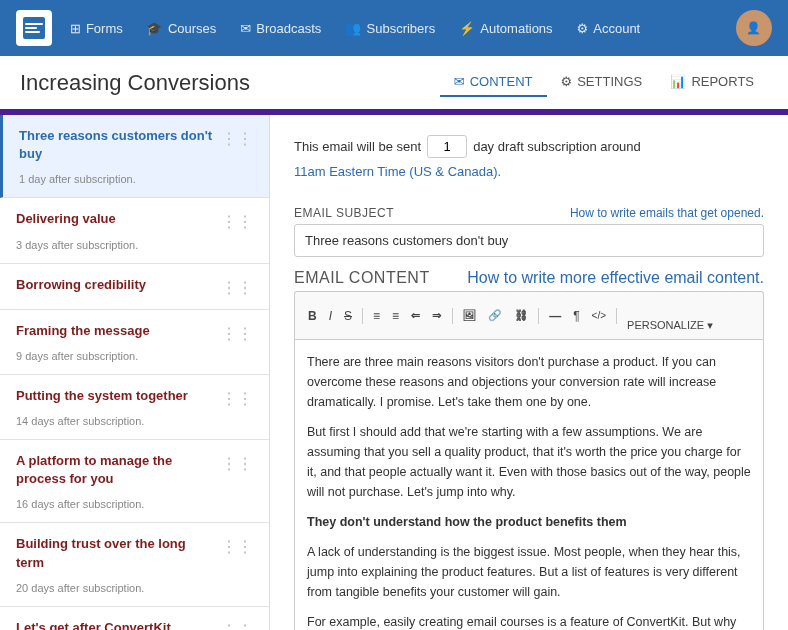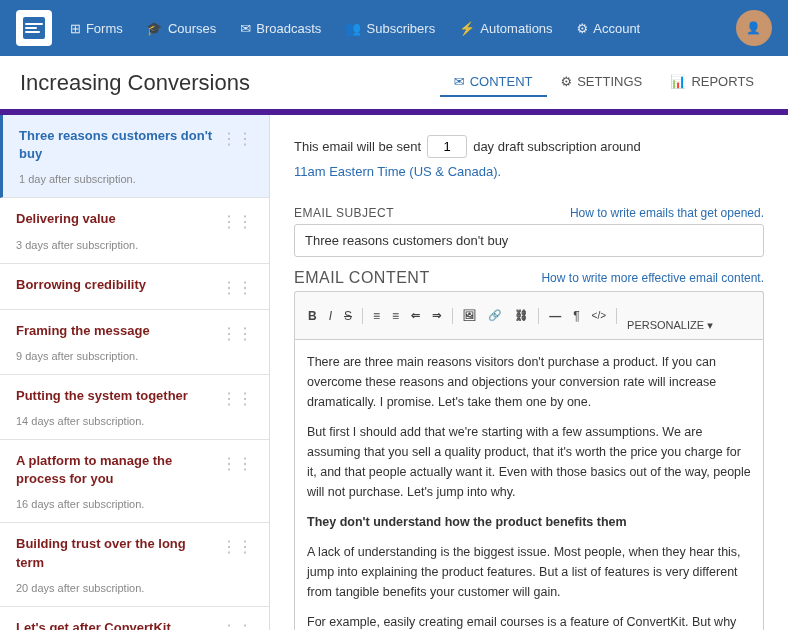--- a/index.html
+++ b/index.html
@@ -190,21 +190,21 @@
       margin-bottom: 12px;
     }
 
     .content-label-row {
       display: flex;
       justify-content: space-between;
       align-items: center;
       margin-bottom: 4px;
     }
     .content-label { font-size: 16px; color: #555; text-transform: uppercase; letter-spacing: 0.5px; }
-    .content-help { font-size: 12px; color: #2b6cb0; cursor: pointer; padding-left: 8px; }
+    .content-help { font-size: 16px; color: #2b6cb0; cursor: pointer; padding-left: 8px; }
 
     
     .editor-toolbar {
       border: 1px solid #ccc;
       border-bottom: none;
       border-radius: 3px 3px 0 0;
       padding: 4px 8px;
       display: flex;
       align-items: center;
       gap: 2px;

